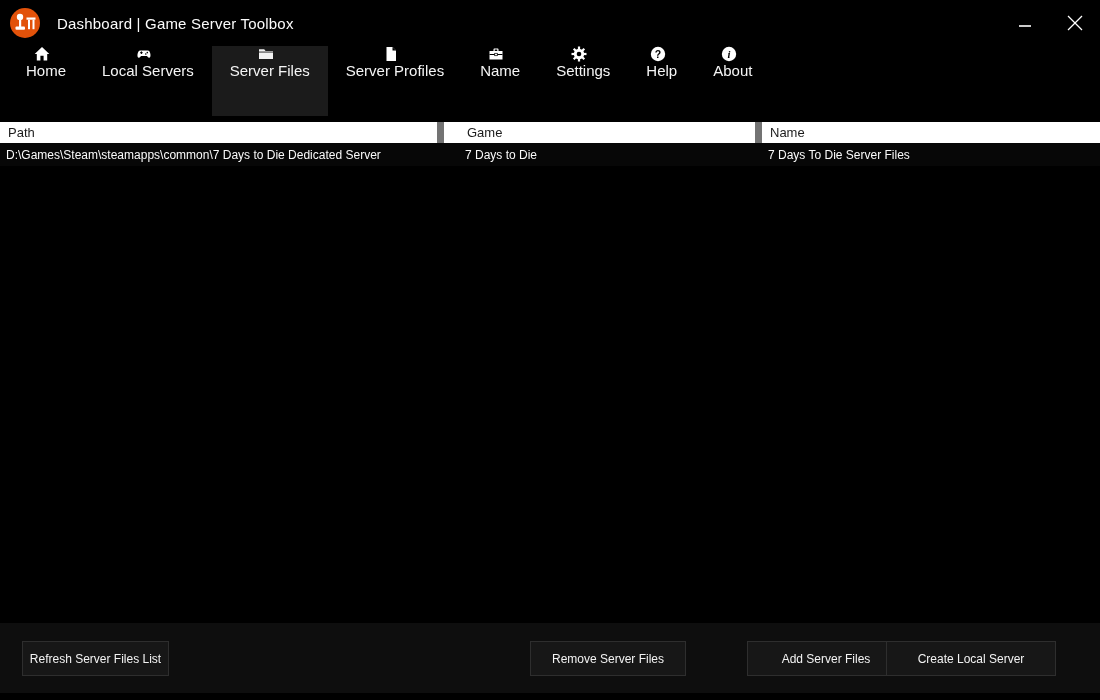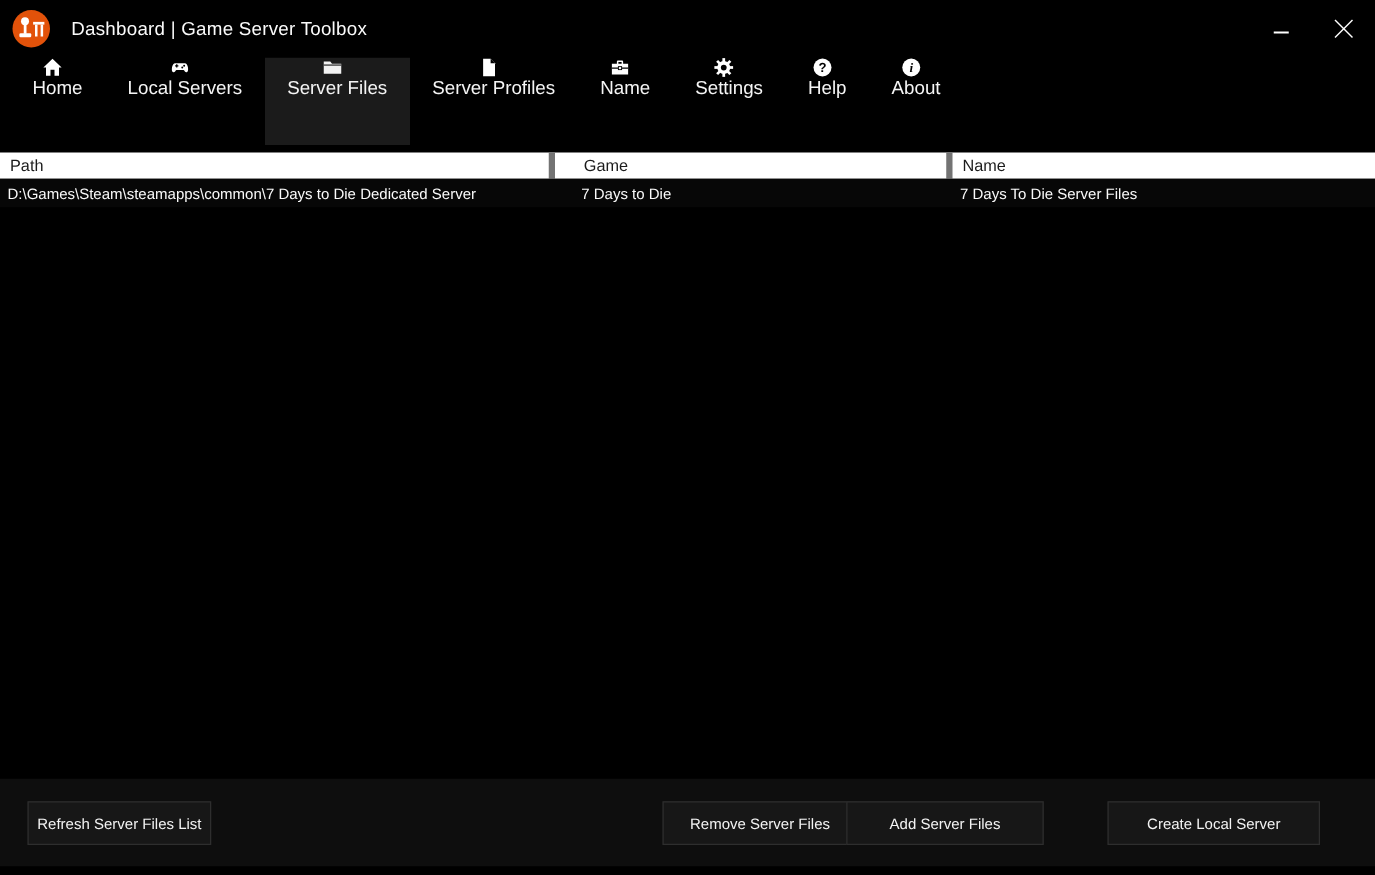--- a/index.html
+++ b/index.html
@@ -56,21 +56,21 @@
   
   .table-gap { height: 6px; flex: 0 0 6px; background: #000; }
   .thead {
     height: 21px; flex: 0 0 21px;
     display: flex; background: #fff;
     color: #1b1b1b; font-size: 13px;
   }
   .thead .th {
     display: flex; align-items: center;
     padding-left: 8px;
-    border-right: 5px solid #737373;
+    border-right: 7px solid #737373;
   }
   .thead .th:last-child { border-right: none; }
   .trow {
     height: 23px; flex: 0 0 23px;
     display: flex; background: #070707;
     color: #fafafa; font-size: 12px;
   }
   .trow .td {
     display: flex; align-items: center;
     padding-left: 6px;
@@ -93,21 +93,21 @@
     position: absolute; top: 18px; height: 35px;
     background: #171717;
     border: 1px solid #2e2e2e;
     color: #f3f3f3; font-size: 12px;
     font-family: "Liberation Sans", "DejaVu Sans", sans-serif;
     display: flex; align-items: center; justify-content: center;
     cursor: default;
   }
   .btn-refresh { left: 22px;  width: 147px; }
   .btn-remove  { left: 530px; width: 156px; }
-  .btn-add     { left: 677px; width: 158px; }
+  .btn-add     { left: 747px; width: 158px; }
   .btn-create  { left: 886px; width: 170px; }
 
   .bottom-strip { height: 7px; flex: 0 0 7px; background: #000; }
 </style>
 </head>
 <body>
 
 <div class="window">
 
   <div class="titlebar">

